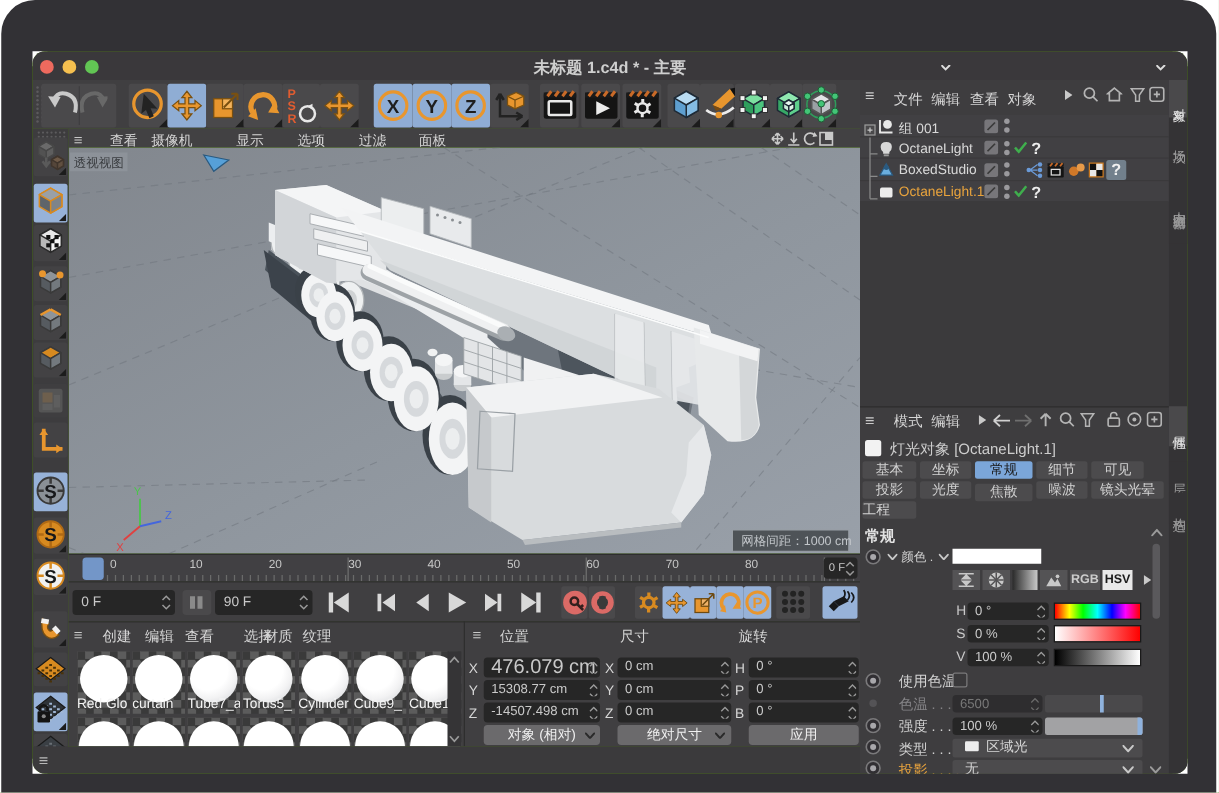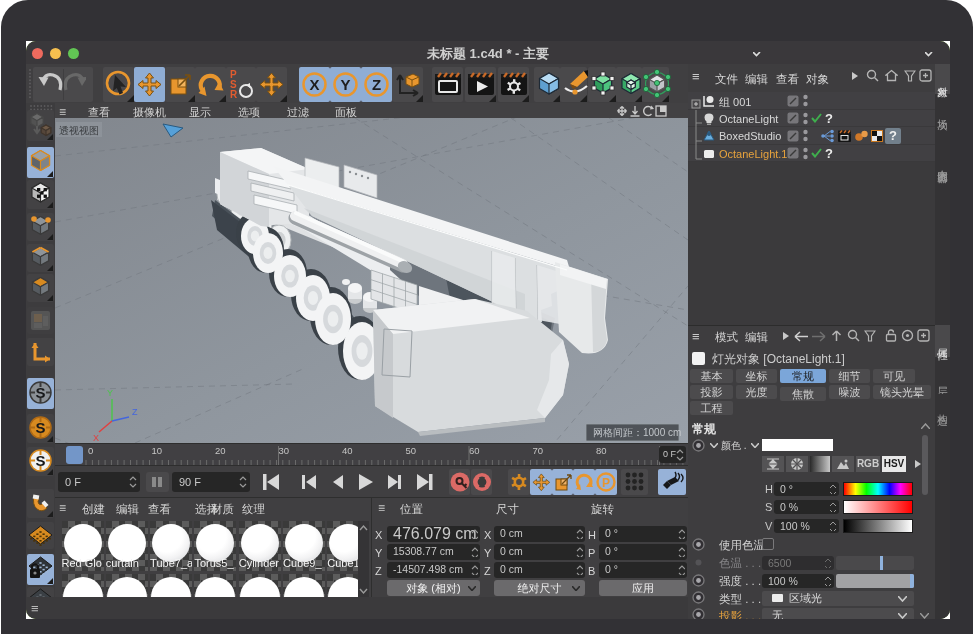--- a/index.html
+++ b/index.html
@@ -523,21 +523,21 @@
           <rect x="3.099999999999999" y="13.8" width="2.2" height="1.6" fill="#6a7076"></rect>
           <rect x="6.199999999999999" y="16.0" width="2.2" height="1.6" fill="#6a7076"></rect>
           <rect x="9.3" y="18.2" width="2.2" height="1.6" fill="#6a7076"></rect>
           <rect x="12.4" y="20.400000000000002" width="2.2" height="1.6" fill="#6a7076"></rect>
         </svg>
       </div>
     </div>
     <div class="vpmenu">
       <span class="abs" style="left:4px;top:2px;color:#c9c9c9;font-size:12px">≡</span>
       <span class="abs" style="left:33px;top:2px">查看</span>
-      <span class="abs" style="left:78px;top:2px">摄像机</span>
+      <span class="abs" style="left:66px;top:2px">摄像机</span>
       <span class="abs" style="left:134px;top:2px">显示</span>
       <span class="abs" style="left:183px;top:2px">选项</span>
       <span class="abs" style="left:232px;top:2px">过滤</span>
       <span class="abs" style="left:280px;top:2px">面板</span>
       <svg class="abs" style="left:561px;top:1.5px" width="12" height="12" viewBox="0 0 12 12">
         <g stroke="#c9c9c9" stroke-width="1.3" fill="none">
           <path d="M6 1.5 L6 10.5 M1.5 6 L10.5 6 M6 1.5 L4 3.5 M6 1.5 L8 3.5 M6 10.5 L4 8.5 M6 10.5 L8 8.5 M1.5 6 L3.5 4 M1.5 6 L3.5 8 M10.5 6 L8.5 4 M10.5 6 L8.5 8"></path>
         </g>
       </svg>
       <svg class="abs" style="left:574px;top:1.5px" width="12" height="12" viewBox="0 0 12 12">
@@ -1218,21 +1218,21 @@
       <div class="abs" style="left:2px;top:305px;width:43px;height:14px;background:#4c4b4d;border-radius:2px;color:#d2d2d2;font-size:11px;text-align:center;line-height:14px">基本</div>
       <div class="abs" style="left:48px;top:305px;width:41px;height:14px;background:#4c4b4d;border-radius:2px;color:#d2d2d2;font-size:11px;text-align:center;line-height:14px">坐标</div>
       <div class="abs" style="left:92px;top:305px;width:46px;height:14px;background:#7ba6d9;border-radius:2px;color:#1b1b1b;font-size:11px;text-align:center;line-height:14px">常规</div>
       <div class="abs" style="left:141px;top:305px;width:41px;height:14px;background:#4c4b4d;border-radius:2px;color:#d2d2d2;font-size:11px;text-align:center;line-height:14px">细节</div>
       <div class="abs" style="left:185px;top:305px;width:42px;height:14px;background:#4c4b4d;border-radius:2px;color:#d2d2d2;font-size:11px;text-align:center;line-height:14px">可见</div>
       <div class="abs" style="left:2px;top:321px;width:43px;height:14px;background:#4c4b4d;border-radius:2px;color:#d2d2d2;font-size:11px;text-align:center;line-height:14px">投影</div>
       <div class="abs" style="left:48px;top:321px;width:41px;height:14px;background:#4c4b4d;border-radius:2px;color:#d2d2d2;font-size:11px;text-align:center;line-height:14px">光度</div>
       <div class="abs" style="left:92px;top:323px;width:46px;height:14px;background:#4c4b4d;border-radius:2px;color:#d2d2d2;font-size:11px;text-align:center;line-height:14px">焦散</div>
       <div class="abs" style="left:141px;top:321px;width:41px;height:14px;background:#4c4b4d;border-radius:2px;color:#d2d2d2;font-size:11px;text-align:center;line-height:14px">噪波</div>
       <div class="abs" style="left:185px;top:321px;width:58px;height:14px;background:#4c4b4d;border-radius:2px;color:#d2d2d2;font-size:11px;text-align:center;line-height:14px">镜头光晕</div>
-      <div class="abs" style="left:2px;top:337px;width:43px;height:14px;background:#4c4b4d;border-radius:2px;color:#d2d2d2;font-size:11px;text-align:center;line-height:14px">工程</div>
+      <div class="abs" style="left:2px;top:337px;width:43px;height:14px;background:#4c4b4d;border-radius:2px;color:#d2d2d2;font-size:11px;line-height:14px">工程</div>
       <span class="abs" style="left:4px;top:357px;font-size:12px;font-weight:bold;color:#e2e2e2">常规</span>
       <svg class="abs" style="left:4px;top:375px" width="13" height="13" viewBox="0 0 13 13">
         <circle cx="6.5" cy="6.5" r="5.5" fill="#312f33" stroke="#7a797b" stroke-width="1.3"></circle>
         <circle cx="6.5" cy="6.5" r="2.4" fill="#a8a7ab"></circle>
       </svg>
       <svg class="abs" style="left:22px;top:379px" width="8" height="5" viewBox="0 0 8 5">
         <path d="M0 0 L4 4.5 L8 0" stroke="#c8c8c8" stroke-width="1.5" fill="none"></path>
       </svg>
       <span class="abs" style="left:33px;top:375px;font-size:10px;color:#d2d2d2">颜色 .</span>
       <svg class="abs" style="left:63px;top:379px" width="8" height="5" viewBox="0 0 8 5">

